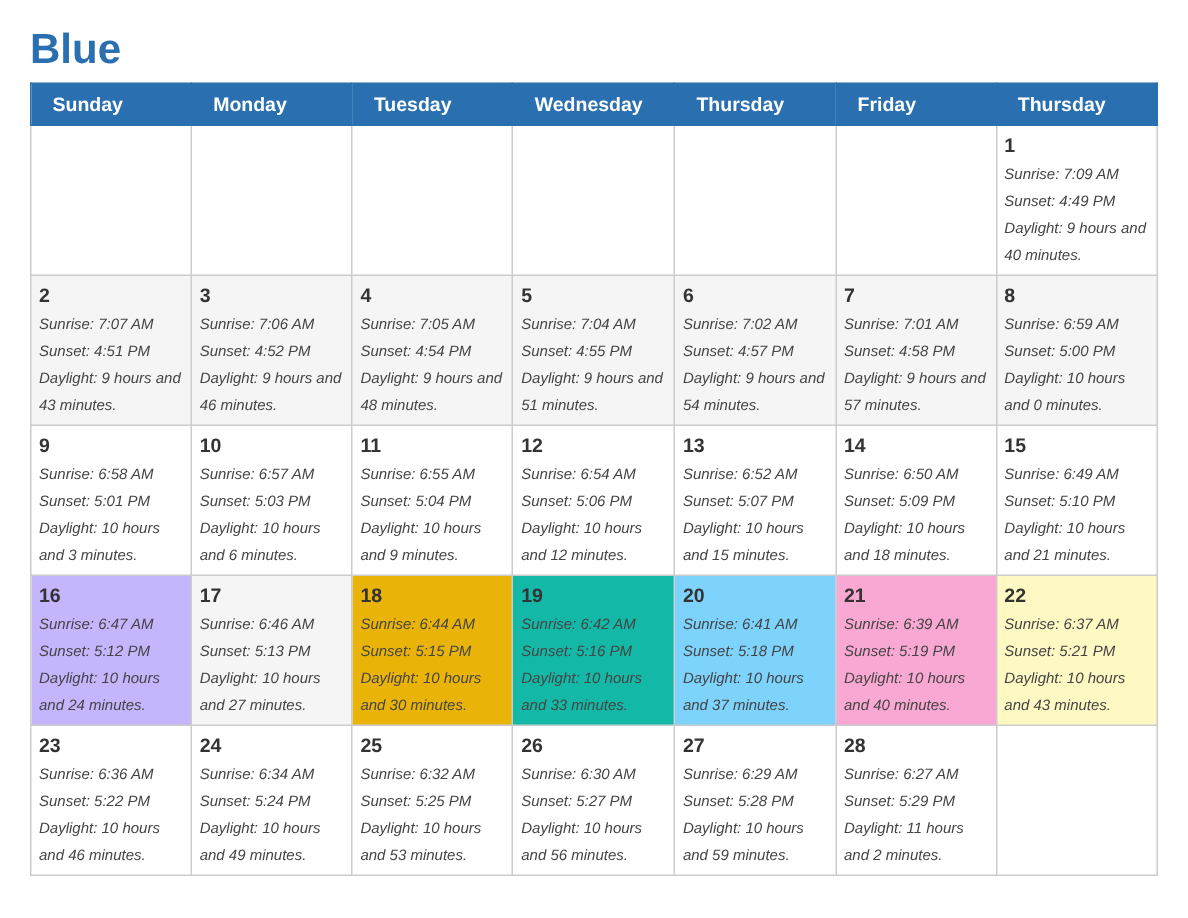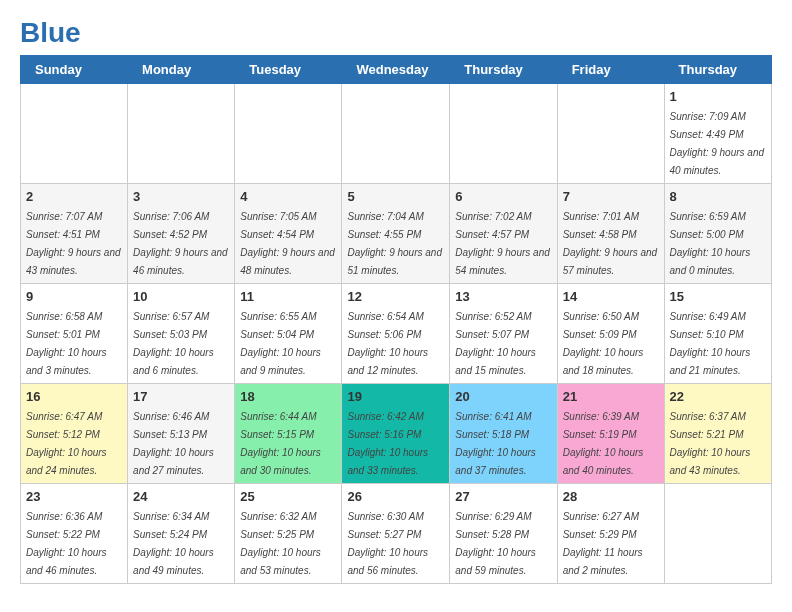--- a/index.html
+++ b/index.html
@@ -124,23 +124,23 @@
       <tr>
         <td><span class="day-num">9</span><span class="day-info">Sunrise: 6:58 AM<br>Sunset: 5:01 PM<br>Daylight: 10 hours and 3 minutes.</span></td>
         <td><span class="day-num">10</span><span class="day-info">Sunrise: 6:57 AM<br>Sunset: 5:03 PM<br>Daylight: 10 hours and 6 minutes.</span></td>
         <td><span class="day-num">11</span><span class="day-info">Sunrise: 6:55 AM<br>Sunset: 5:04 PM<br>Daylight: 10 hours and 9 minutes.</span></td>
         <td><span class="day-num">12</span><span class="day-info">Sunrise: 6:54 AM<br>Sunset: 5:06 PM<br>Daylight: 10 hours and 12 minutes.</span></td>
         <td><span class="day-num">13</span><span class="day-info">Sunrise: 6:52 AM<br>Sunset: 5:07 PM<br>Daylight: 10 hours and 15 minutes.</span></td>
         <td><span class="day-num">14</span><span class="day-info">Sunrise: 6:50 AM<br>Sunset: 5:09 PM<br>Daylight: 10 hours and 18 minutes.</span></td>
         <td><span class="day-num">15</span><span class="day-info">Sunrise: 6:49 AM<br>Sunset: 5:10 PM<br>Daylight: 10 hours and 21 minutes.</span></td>
       </tr>
       <tr>
-        <td style="background: #fef9c3;"><span class="day-num">16</span><span class="day-info">Sunrise: 6:47 AM<br>Sunset: 5:12 PM<br>Daylight: 10 hours and 24 minutes.</span></td>
+        <td style="background: #c4b5fd;"><span class="day-num">16</span><span class="day-info">Sunrise: 6:47 AM<br>Sunset: 5:12 PM<br>Daylight: 10 hours and 24 minutes.</span></td>
         <td style="background: rgb(245, 245, 245);"><span class="day-num">17</span><span class="day-info">Sunrise: 6:46 AM<br>Sunset: 5:13 PM<br>Daylight: 10 hours and 27 minutes.</span></td>
-        <td style="background: #86efac;"><span class="day-num">18</span><span class="day-info">Sunrise: 6:44 AM<br>Sunset: 5:15 PM<br>Daylight: 10 hours and 30 minutes.</span></td>
+        <td style="background: #eab308;"><span class="day-num">18</span><span class="day-info">Sunrise: 6:44 AM<br>Sunset: 5:15 PM<br>Daylight: 10 hours and 30 minutes.</span></td>
         <td style="background: #14b8a6;"><span class="day-num">19</span><span class="day-info">Sunrise: 6:42 AM<br>Sunset: 5:16 PM<br>Daylight: 10 hours and 33 minutes.</span></td>
         <td style="background: #7dd3fc;"><span class="day-num">20</span><span class="day-info">Sunrise: 6:41 AM<br>Sunset: 5:18 PM<br>Daylight: 10 hours and 37 minutes.</span></td>
         <td style="background: #f9a8d4;"><span class="day-num">21</span><span class="day-info">Sunrise: 6:39 AM<br>Sunset: 5:19 PM<br>Daylight: 10 hours and 40 minutes.</span></td>
         <td style="background: #fef9c3;"><span class="day-num">22</span><span class="day-info">Sunrise: 6:37 AM<br>Sunset: 5:21 PM<br>Daylight: 10 hours and 43 minutes.</span></td>
       </tr>
       <tr>
         <td><span class="day-num">23</span><span class="day-info">Sunrise: 6:36 AM<br>Sunset: 5:22 PM<br>Daylight: 10 hours and 46 minutes.</span></td>
         <td><span class="day-num">24</span><span class="day-info">Sunrise: 6:34 AM<br>Sunset: 5:24 PM<br>Daylight: 10 hours and 49 minutes.</span></td>
         <td><span class="day-num">25</span><span class="day-info">Sunrise: 6:32 AM<br>Sunset: 5:25 PM<br>Daylight: 10 hours and 53 minutes.</span></td>
         <td><span class="day-num">26</span><span class="day-info">Sunrise: 6:30 AM<br>Sunset: 5:27 PM<br>Daylight: 10 hours and 56 minutes.</span></td>

